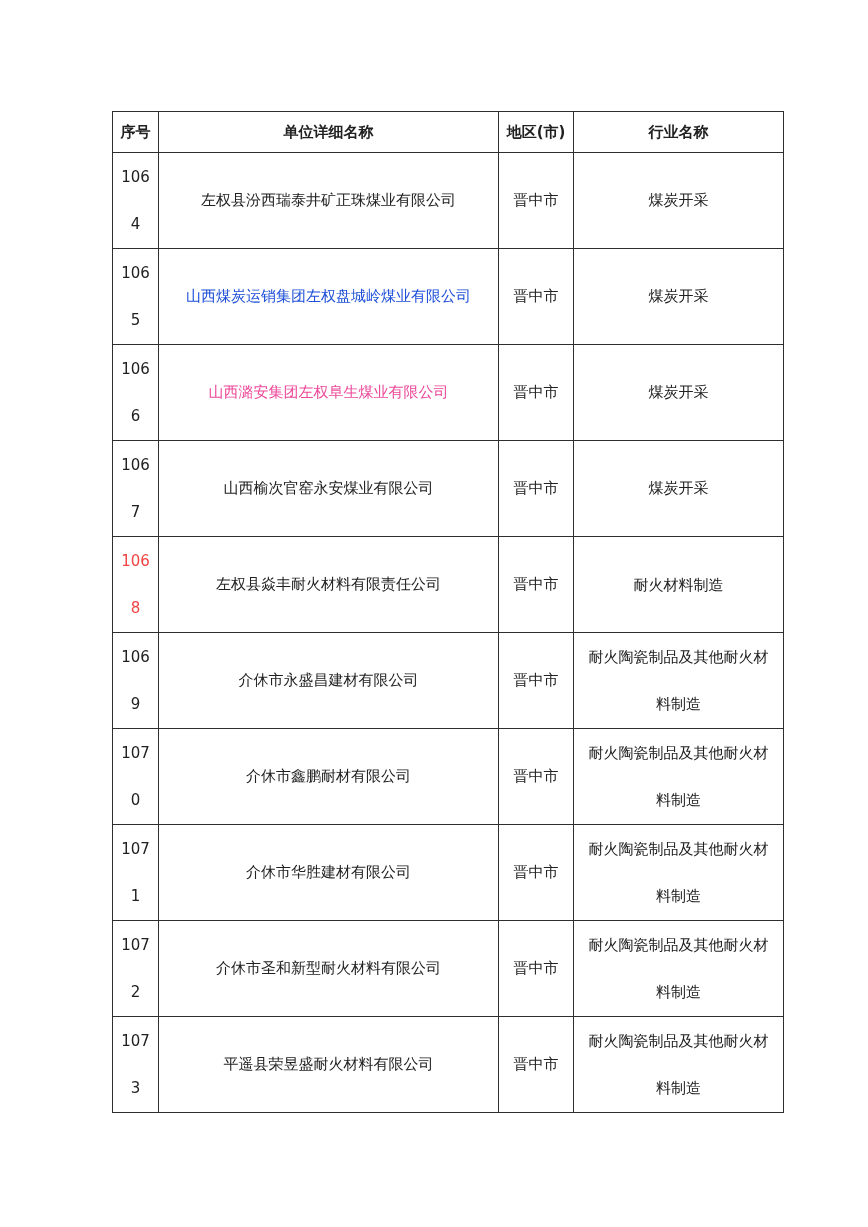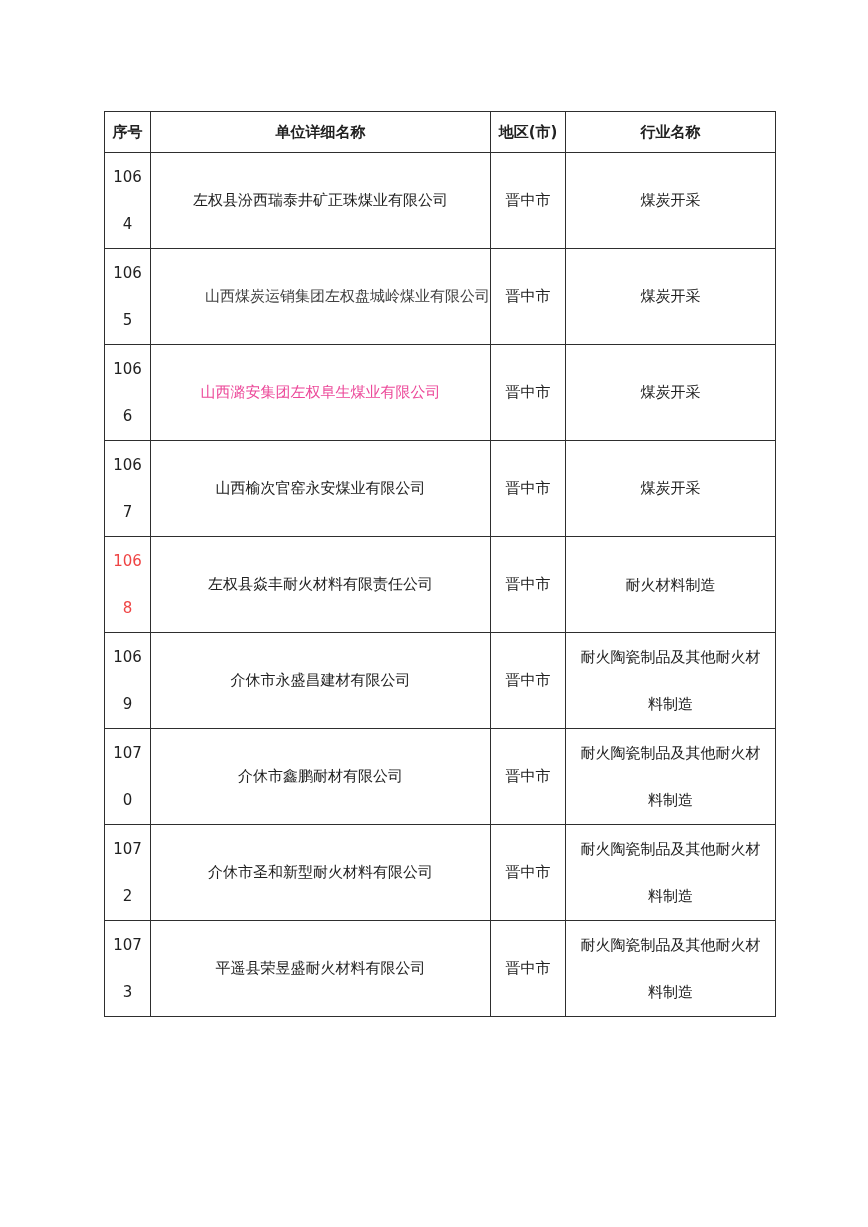--- a/index.html
+++ b/index.html
@@ -10,21 +10,21 @@
   }
   .page {
     position: relative;
     width: 868px;
     height: 1227px;
     background: #ffffff;
     overflow: hidden;
   }
   table.doc-table {
     position: absolute;
-    left: 104px;
+    left: 112px;
     top: 111px;
     width: 671px;
     border-collapse: collapse;
     table-layout: fixed;
     padding-left: 12px;
   }
   .doc-table th,
   .doc-table td {
     border: 1px solid #2e2e2e;
     text-align: center;
@@ -89,21 +89,21 @@
     <td class="region-cell" style="border-color: rgb(46, 46, 46); color: rgb(33, 33, 33);">晋中市</td>
     <td class="industry-cell" style="border-color: rgb(46, 46, 46); color: rgb(33, 33, 33);">
       <span class="industry-wrap">煤炭开采</span>
     </td>
   </tr>
 
   <tr>
     <td class="seq-cell" style="border-color: rgb(46, 46, 46); color: rgb(33, 33, 33); text-decoration: underline;">
       <span class="seq-wrap">1065</span>
     </td>
-    <td class="name-cell" style="border-color: rgb(46, 46, 46); color: #404040; text-align: right;">山西煤炭运销集团左权盘城岭煤业有限公司</td>
+    <td class="name-cell" style="border-color: rgb(46, 46, 46); color: #1d4ed8;">山西煤炭运销集团左权盘城岭煤业有限公司</td>
     <td class="region-cell" style="border-color: rgb(46, 46, 46); color: rgb(33, 33, 33);">晋中市</td>
     <td class="industry-cell" style="border-color: rgb(46, 46, 46); color: rgb(33, 33, 33);">
       <span class="industry-wrap">煤炭开采</span>
     </td>
   </tr>
 
   <tr>
     <td class="seq-cell" style="border-color: rgb(46, 46, 46); color: rgb(33, 33, 33);">
       <span class="seq-wrap">1066</span>
     </td>
@@ -151,20 +151,30 @@
     <td class="seq-cell" style="border-color: rgb(46, 46, 46); color: rgb(33, 33, 33);">
       <span class="seq-wrap">1070</span>
     </td>
     <td class="name-cell" style="border-color: rgb(46, 46, 46); color: rgb(33, 33, 33);">介休市鑫鹏耐材有限公司</td>
     <td class="region-cell" style="border-color: rgb(46, 46, 46); color: rgb(33, 33, 33);">晋中市</td>
     <td class="industry-cell" style="border-color: rgb(46, 46, 46); color: rgb(33, 33, 33);">
       <span class="industry-wrap">耐火陶瓷制品及其他耐火材料制造</span>
     </td>
   </tr>
 
+  <tr>
+    <td class="seq-cell" style="border-color: rgb(46, 46, 46); color: rgb(33, 33, 33);">
+      <span class="seq-wrap">1071</span>
+    </td>
+    <td class="name-cell" style="border-color: rgb(46, 46, 46); color: rgb(33, 33, 33);">介休市华胜建材有限公司</td>
+    <td class="region-cell" style="border-color: rgb(46, 46, 46); color: rgb(33, 33, 33);">晋中市</td>
+    <td class="industry-cell" style="border-color: rgb(46, 46, 46); color: rgb(33, 33, 33);">
+      <span class="industry-wrap">耐火陶瓷制品及其他耐火材料制造</span>
+    </td>
+  </tr>
 
   <tr>
     <td class="seq-cell" style="border-color: rgb(46, 46, 46); color: rgb(33, 33, 33);">
       <span class="seq-wrap">1072</span>
     </td>
     <td class="name-cell" style="border-color: rgb(46, 46, 46); color: rgb(33, 33, 33);">介休市圣和新型耐火材料有限公司</td>
     <td class="region-cell" style="border-color: rgb(46, 46, 46); color: rgb(33, 33, 33);">晋中市</td>
     <td class="industry-cell" style="border-color: rgb(46, 46, 46); color: rgb(33, 33, 33);">
       <span class="industry-wrap">耐火陶瓷制品及其他耐火材料制造</span>
     </td>

